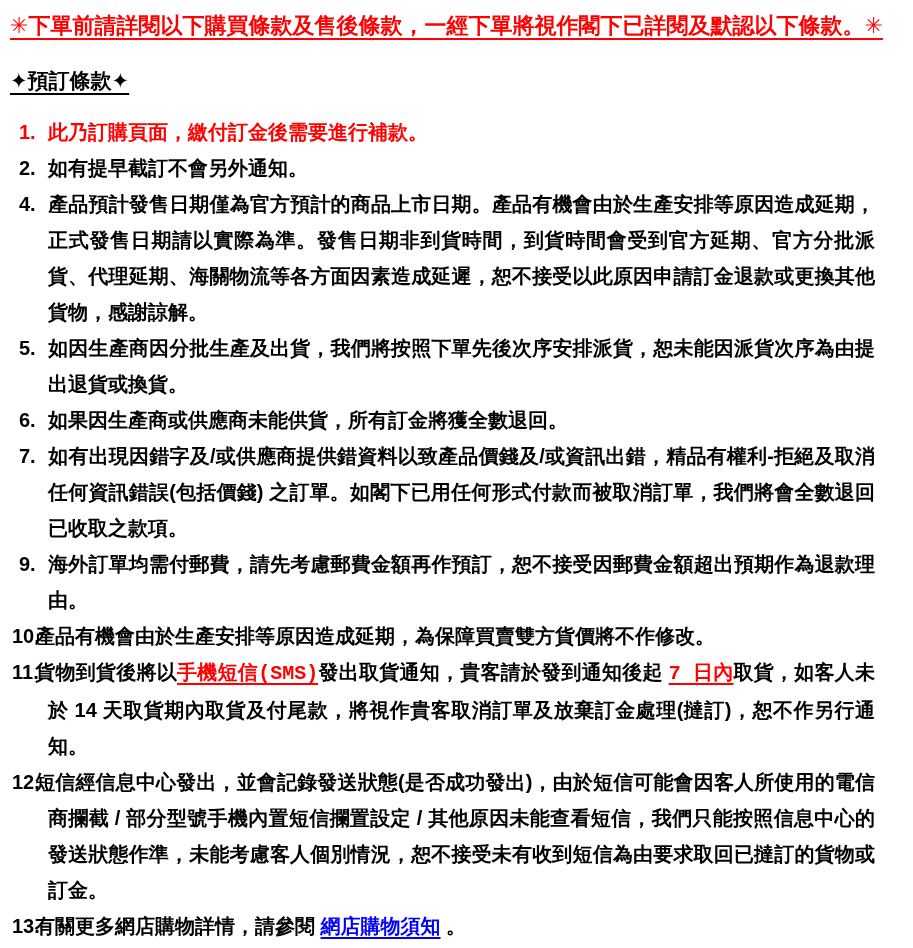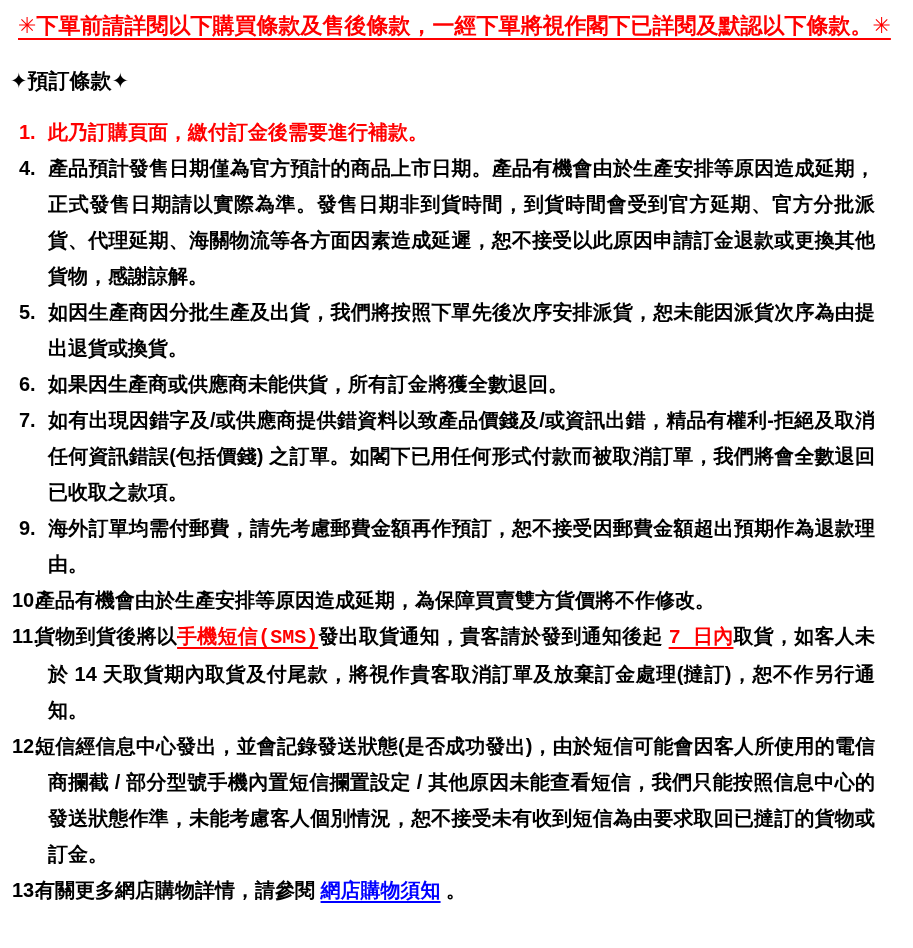--- a/index.html
+++ b/index.html
@@ -11,34 +11,35 @@
   body{
     width:913px;
     box-sizing:border-box;
     padding:8px 22px 10px 10px;
     font-family:"Liberation Sans","DejaVu Sans",sans-serif;
     font-weight:700;
     color:var(--ink);
     -webkit-font-smoothing:antialiased;
   }
   .notice{
-    margin:2px 0 0 8px;
+    margin:2px 0 0 0;
     font-size:22px;
     line-height:32px;
     color:var(--red);
     text-decoration:underline;
     text-decoration-thickness:2px;
     text-underline-offset:5px;
     letter-spacing:0;
   }
   .section-heading{
     margin:24px 1px 0 0;
     font-size:21px;
     line-height:30px;
     color:var(--ink);
+    text-decoration:underline;
     text-decoration-thickness:2px;
     text-underline-offset:5px;
     display:inline-block;
   }
   ol.terms{
     list-style:none;
     margin:18px 16px 0 0;
     padding:0;
   }
   ol.terms li{
@@ -77,20 +78,21 @@
 </head>
 <body>
 
 <div class="doc">
   <p class="notice">✳下單前請詳閱以下購買條款及售後條款，一經下單將視作閣下已詳閱及默認以下條款。✳</p>
 
   <h2 class="section-heading">✦預訂條款✦</h2>
 
   <ol class="terms">
       <li class="red"><span class="num">1.</span><span class="txt"><span class="plain">此乃訂購頁面，繳付訂金後需要進行補款。</span></span></li>
+      <li><span class="num">2.</span><span class="txt"><span class="plain">如有提早截訂不會另外通知。</span></span></li>
       <li><span class="num">4.</span><span class="txt"><span class="plain">產品預計發售日期僅為官方預計的商品上市日期。產品有機會由於生產安排等原因造成延期，正式發售日期請以實際為準。發售日期非到貨時間，到貨時間會受到官方延期、官方分批派貨、代理延期、海關物流等各方面因素造成延遲，恕不接受以此原因申請訂金退款或更換其他貨物，感謝諒解。</span></span></li>
       <li><span class="num">5.</span><span class="txt"><span class="plain">如因生產商因分批生產及出貨，我們將按照下單先後次序安排派貨，恕未能因派貨次序為由提出退貨或換貨。</span></span></li>
       <li><span class="num">6.</span><span class="txt"><span class="plain">如果因生產商或供應商未能供貨，所有訂金將獲全數退回。</span></span></li>
       <li><span class="num">7.</span><span class="txt"><span class="plain">如有出現因錯字及/或供應商提供錯資料以致產品價錢及/或資訊出錯，精品有權利-拒絕及取消任何資訊錯誤(包括價錢) 之訂單。如閣下已用任何形式付款而被取消訂單，我們將會全數退回已收取之款項。</span></span></li>
       <li><span class="num">9.</span><span class="txt"><span class="plain">海外訂單均需付郵費，請先考慮郵費金額再作預訂，恕不接受因郵費金額超出預期作為退款理由。</span></span></li>
       <li class="wide-num"><span class="num">10.</span><span class="txt"><span class="plain">產品有機會由於生產安排等原因造成延期，為保障買賣雙方貨價將不作修改。</span></span></li>
       <li class="wide-num"><span class="num">11.</span><span class="txt"><span class="plain">貨物到貨後將以</span><span class="red-underline">手機短信(SMS)</span><span class="plain">發出取貨通知，貴客請於發到通知後起 </span><span class="red-underline">7 日內</span><span class="plain">取貨，如客人未於 14 天取貨期內取貨及付尾款，將視作貴客取消訂單及放棄訂金處理(撻訂)，恕不作另行通知。</span></span></li>
       <li class="wide-num"><span class="num">12.</span><span class="txt"><span class="plain">短信經信息中心發出，並會記錄發送狀態(是否成功發出)，由於短信可能會因客人所使用的電信商攔截 / 部分型號手機內置短信攔置設定 / 其他原因未能查看短信，我們只能按照信息中心的發送狀態作準，未能考慮客人個別情況，恕不接受未有收到短信為由要求取回已撻訂的貨物或訂金。</span></span></li>
       <li class="wide-num"><span class="num">13.</span><span class="txt"><span class="plain">有關更多網店購物詳情，請參閱 </span><a class="link" href="#">網店購物須知</a><span class="plain"> 。</span></span></li>
     </ol>

